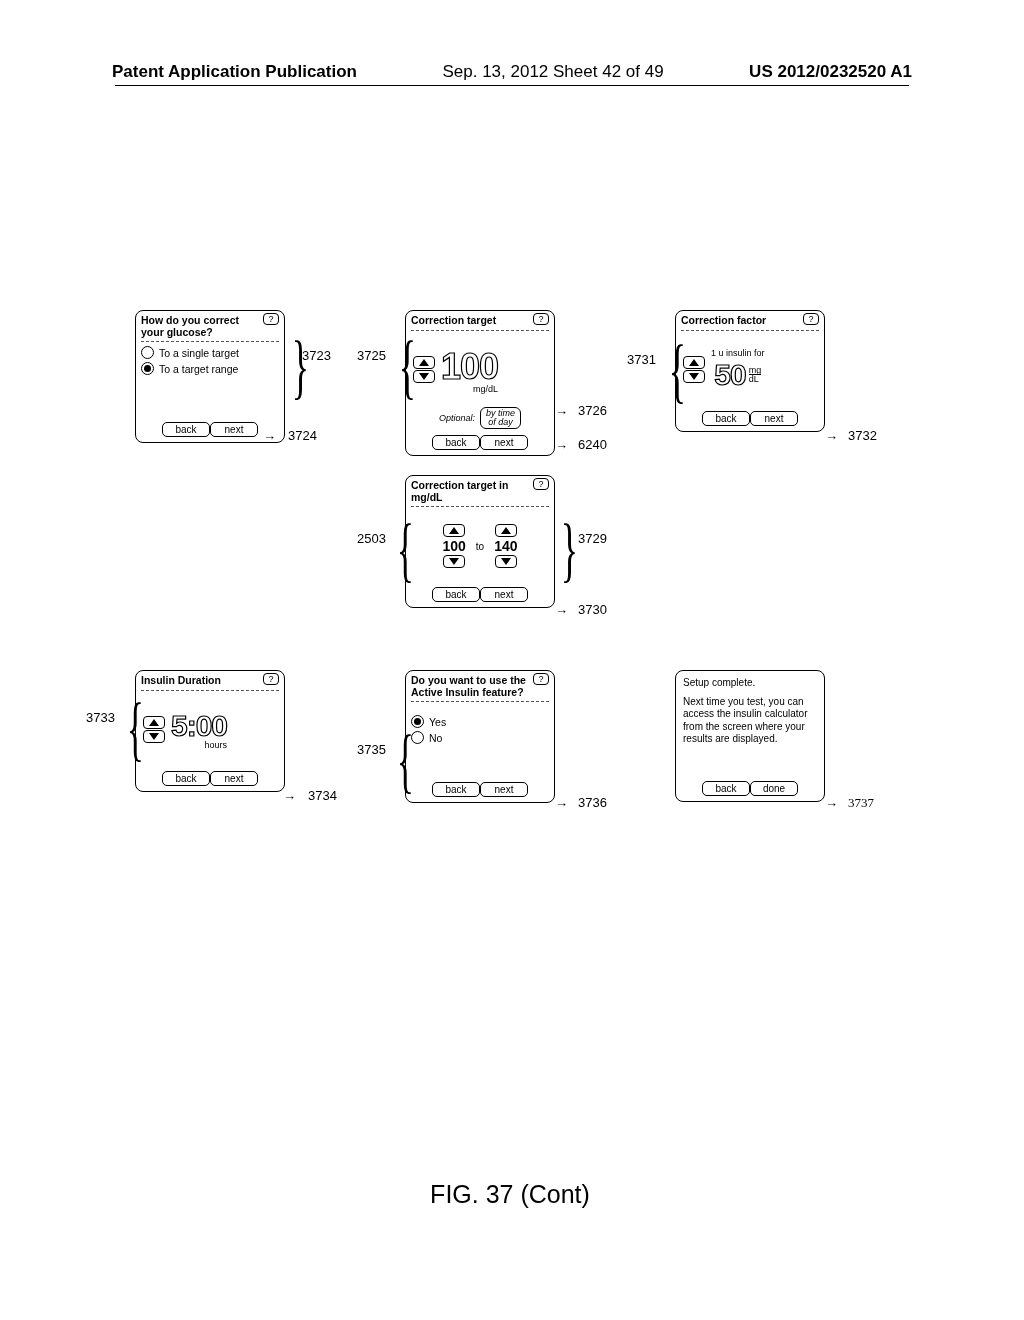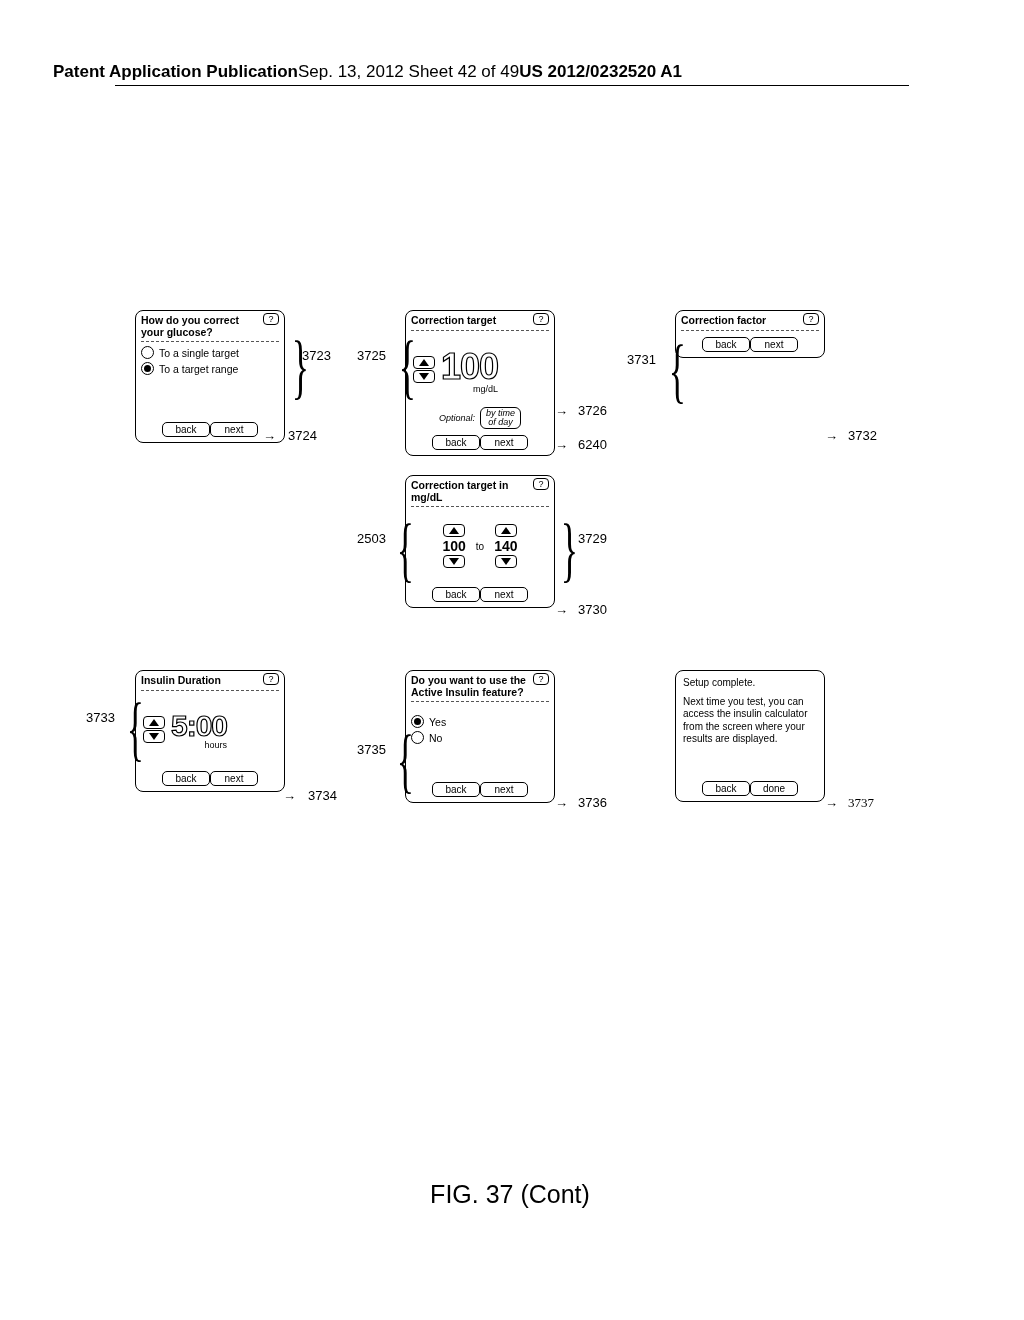--- a/index.html
+++ b/index.html
@@ -10,22 +10,23 @@
     font-family: Arial, Helvetica, sans-serif;
     position: relative;
     color: #000;
   }
   .header-row {
     position: absolute;
     top: 62px;
     left: 0;
     width: 1024px;
     display: flex;
+    justify-content: space-between;
     font-size: 17px;
-    padding: 0 53px;
+    padding: 0 112px;
   }
   .header-left { font-weight: bold; }
   .header-center { font-weight: normal; }
   .header-right { font-weight: bold; }
   .hr { position:absolute; top:85px; left:115px; width:794px; border-top:1px solid #000; }
 
   .figure-area {
     position: absolute;
     top: 310px;
     left: 120px;
@@ -186,20 +187,36 @@
     <span class="arrow" style="left:435px; top:93px;">→</span>
     <span class="ref-label" style="left:458px; top:93px;">3726</span>
     <span class="arrow" style="left:435px; top:127px;">→</span>
     <span class="ref-label" style="left:458px; top:127px;">6240</span>
 
     <div class="screen" style="left:555px; top:0;">
       <div class="title-area">
         <div class="title-text">Correction factor</div>
         <div class="help-icon">?</div>
       </div>
+      <div class="body" style="display:flex; align-items:center; gap:6px; padding:6px 2px;">
+        <div class="spinner-col">
+          <div class="tri-up"></div>
+          <div class="tri-down"></div>
+        </div>
+        <div style="display:flex; flex-direction:column; align-items:center;">
+          <div class="unit-sm">1 u insulin for</div>
+          <div style="display:flex; align-items:center; gap:3px;">
+            <div class="outline-value" style="font-size:30px;">50</div>
+            <div style="display:flex; flex-direction:column; font-size:9px; line-height:0.9;">
+              <span>mg</span>
+              <span style="border-top:1px solid #000;">dL</span>
+            </div>
+          </div>
+        </div>
+      </div>
       <div class="btn-row">
         <div class="pbtn">back</div>
         <div class="pbtn">next</div>
       </div>
     </div>
     <span class="ref-label" style="left:507px; top:42px;">3731</span>
     <span class="brace" style="left:540px; top:46px; transform: scaleX(-0.5);">}</span>
     <span class="arrow" style="left:705px; top:118px;">→</span>
     <span class="ref-label" style="left:728px; top:118px;">3732</span>
   </div>

